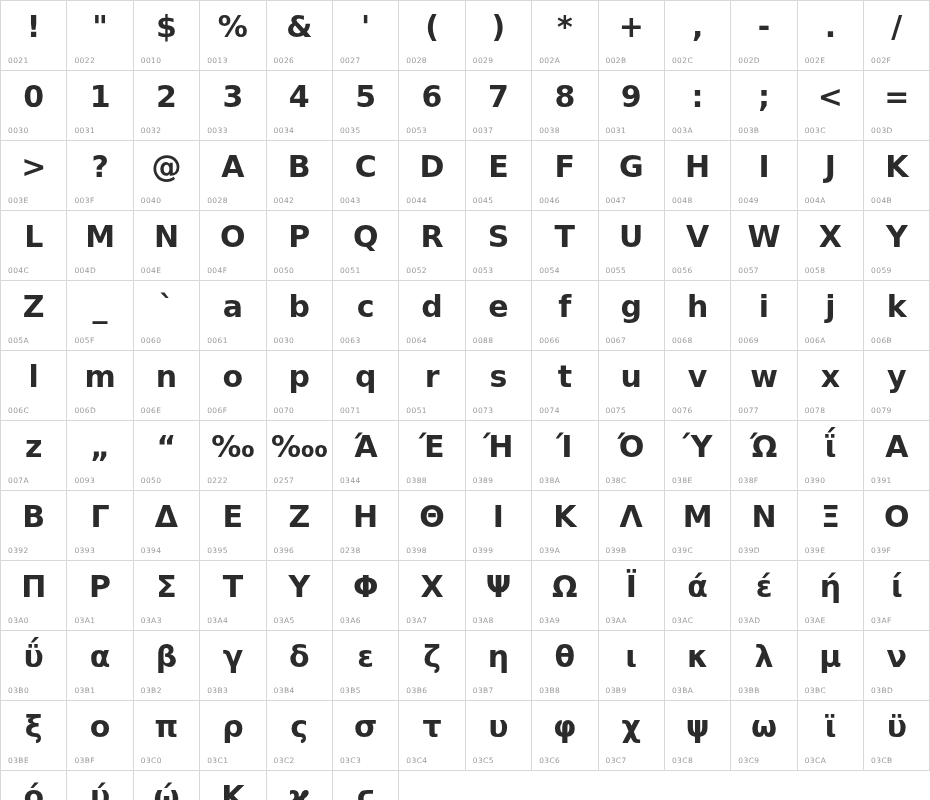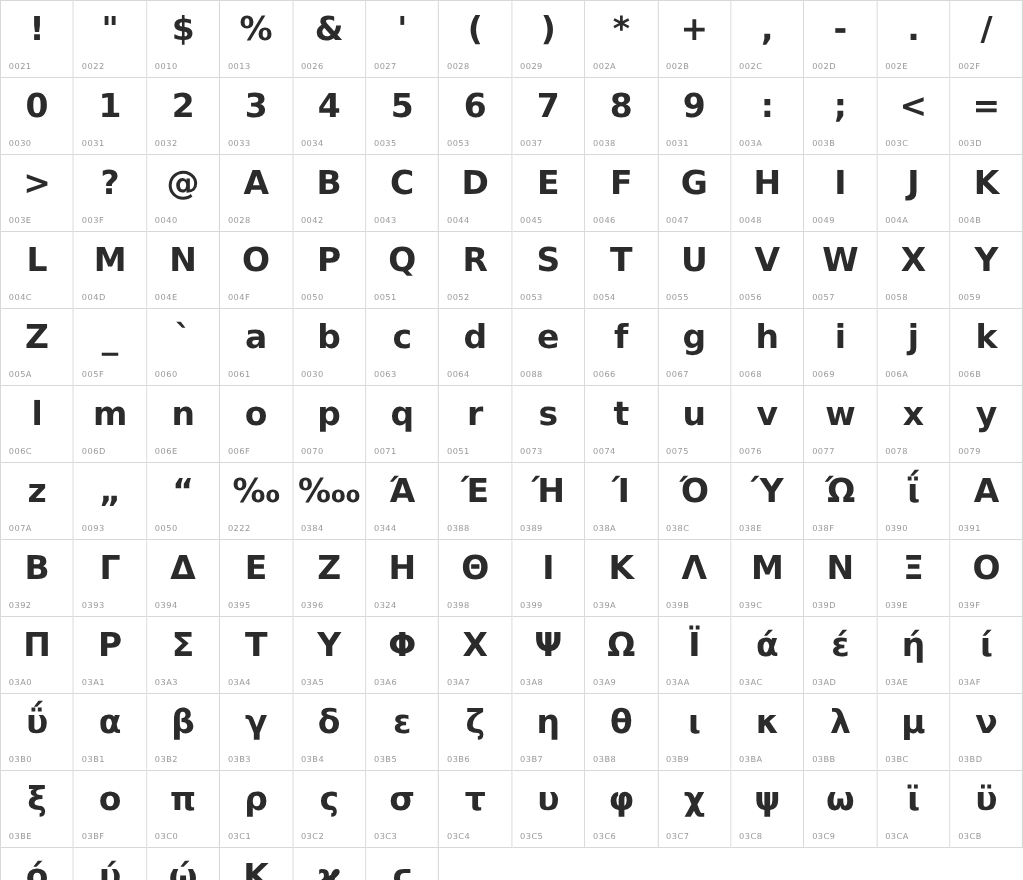--- a/index.html
+++ b/index.html
@@ -409,21 +409,21 @@
     <div class="cell">
       <div class="glyph">“</div>
       <div class="code">0050</div>
     </div>
     <div class="cell">
       <div class="glyph">‰</div>
       <div class="code">0222</div>
     </div>
     <div class="cell">
       <div class="glyph">‱</div>
-      <div class="code">0384</div>
+      <div class="code">0257</div>
     </div>
     <div class="cell">
       <div class="glyph">Ά</div>
       <div class="code">0344</div>
     </div>
     <div class="cell">
       <div class="glyph">Έ</div>
       <div class="code">0388</div>
     </div>
     <div class="cell">
@@ -469,21 +469,21 @@
     <div class="cell">
       <div class="glyph">Ε</div>
       <div class="code">0395</div>
     </div>
     <div class="cell">
       <div class="glyph">Ζ</div>
       <div class="code">0396</div>
     </div>
     <div class="cell">
       <div class="glyph">Η</div>
-      <div class="code">0324</div>
+      <div class="code">0238</div>
     </div>
     <div class="cell">
       <div class="glyph">Θ</div>
       <div class="code">0398</div>
     </div>
     <div class="cell">
       <div class="glyph">Ι</div>
       <div class="code">0399</div>
     </div>
     <div class="cell">

